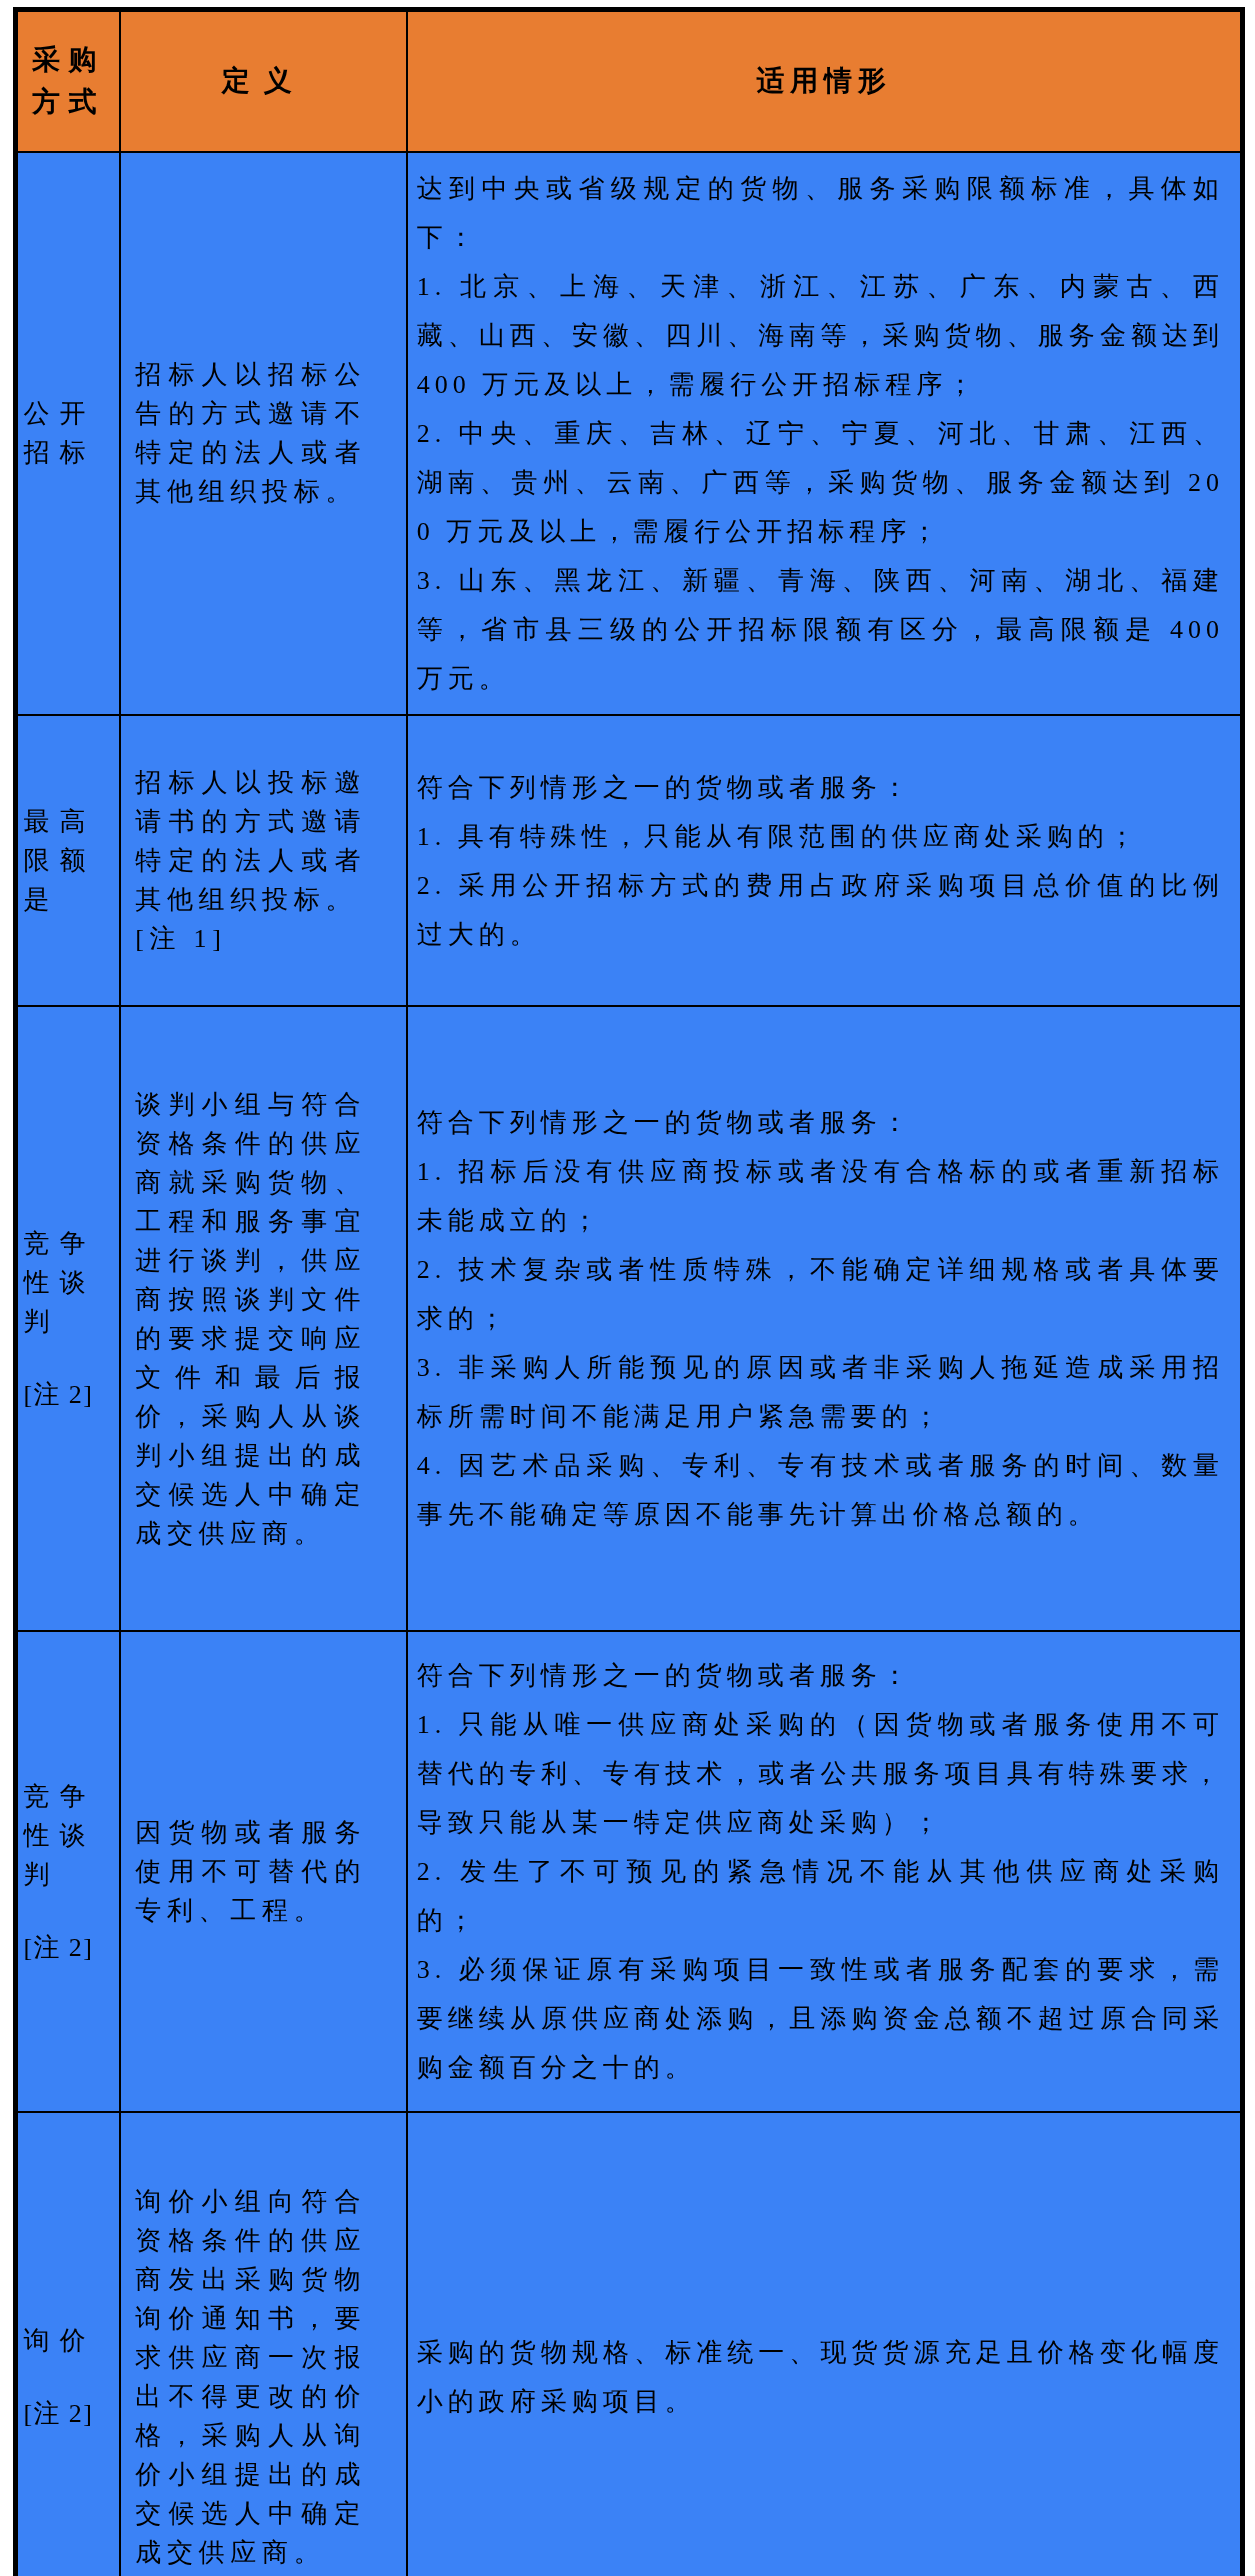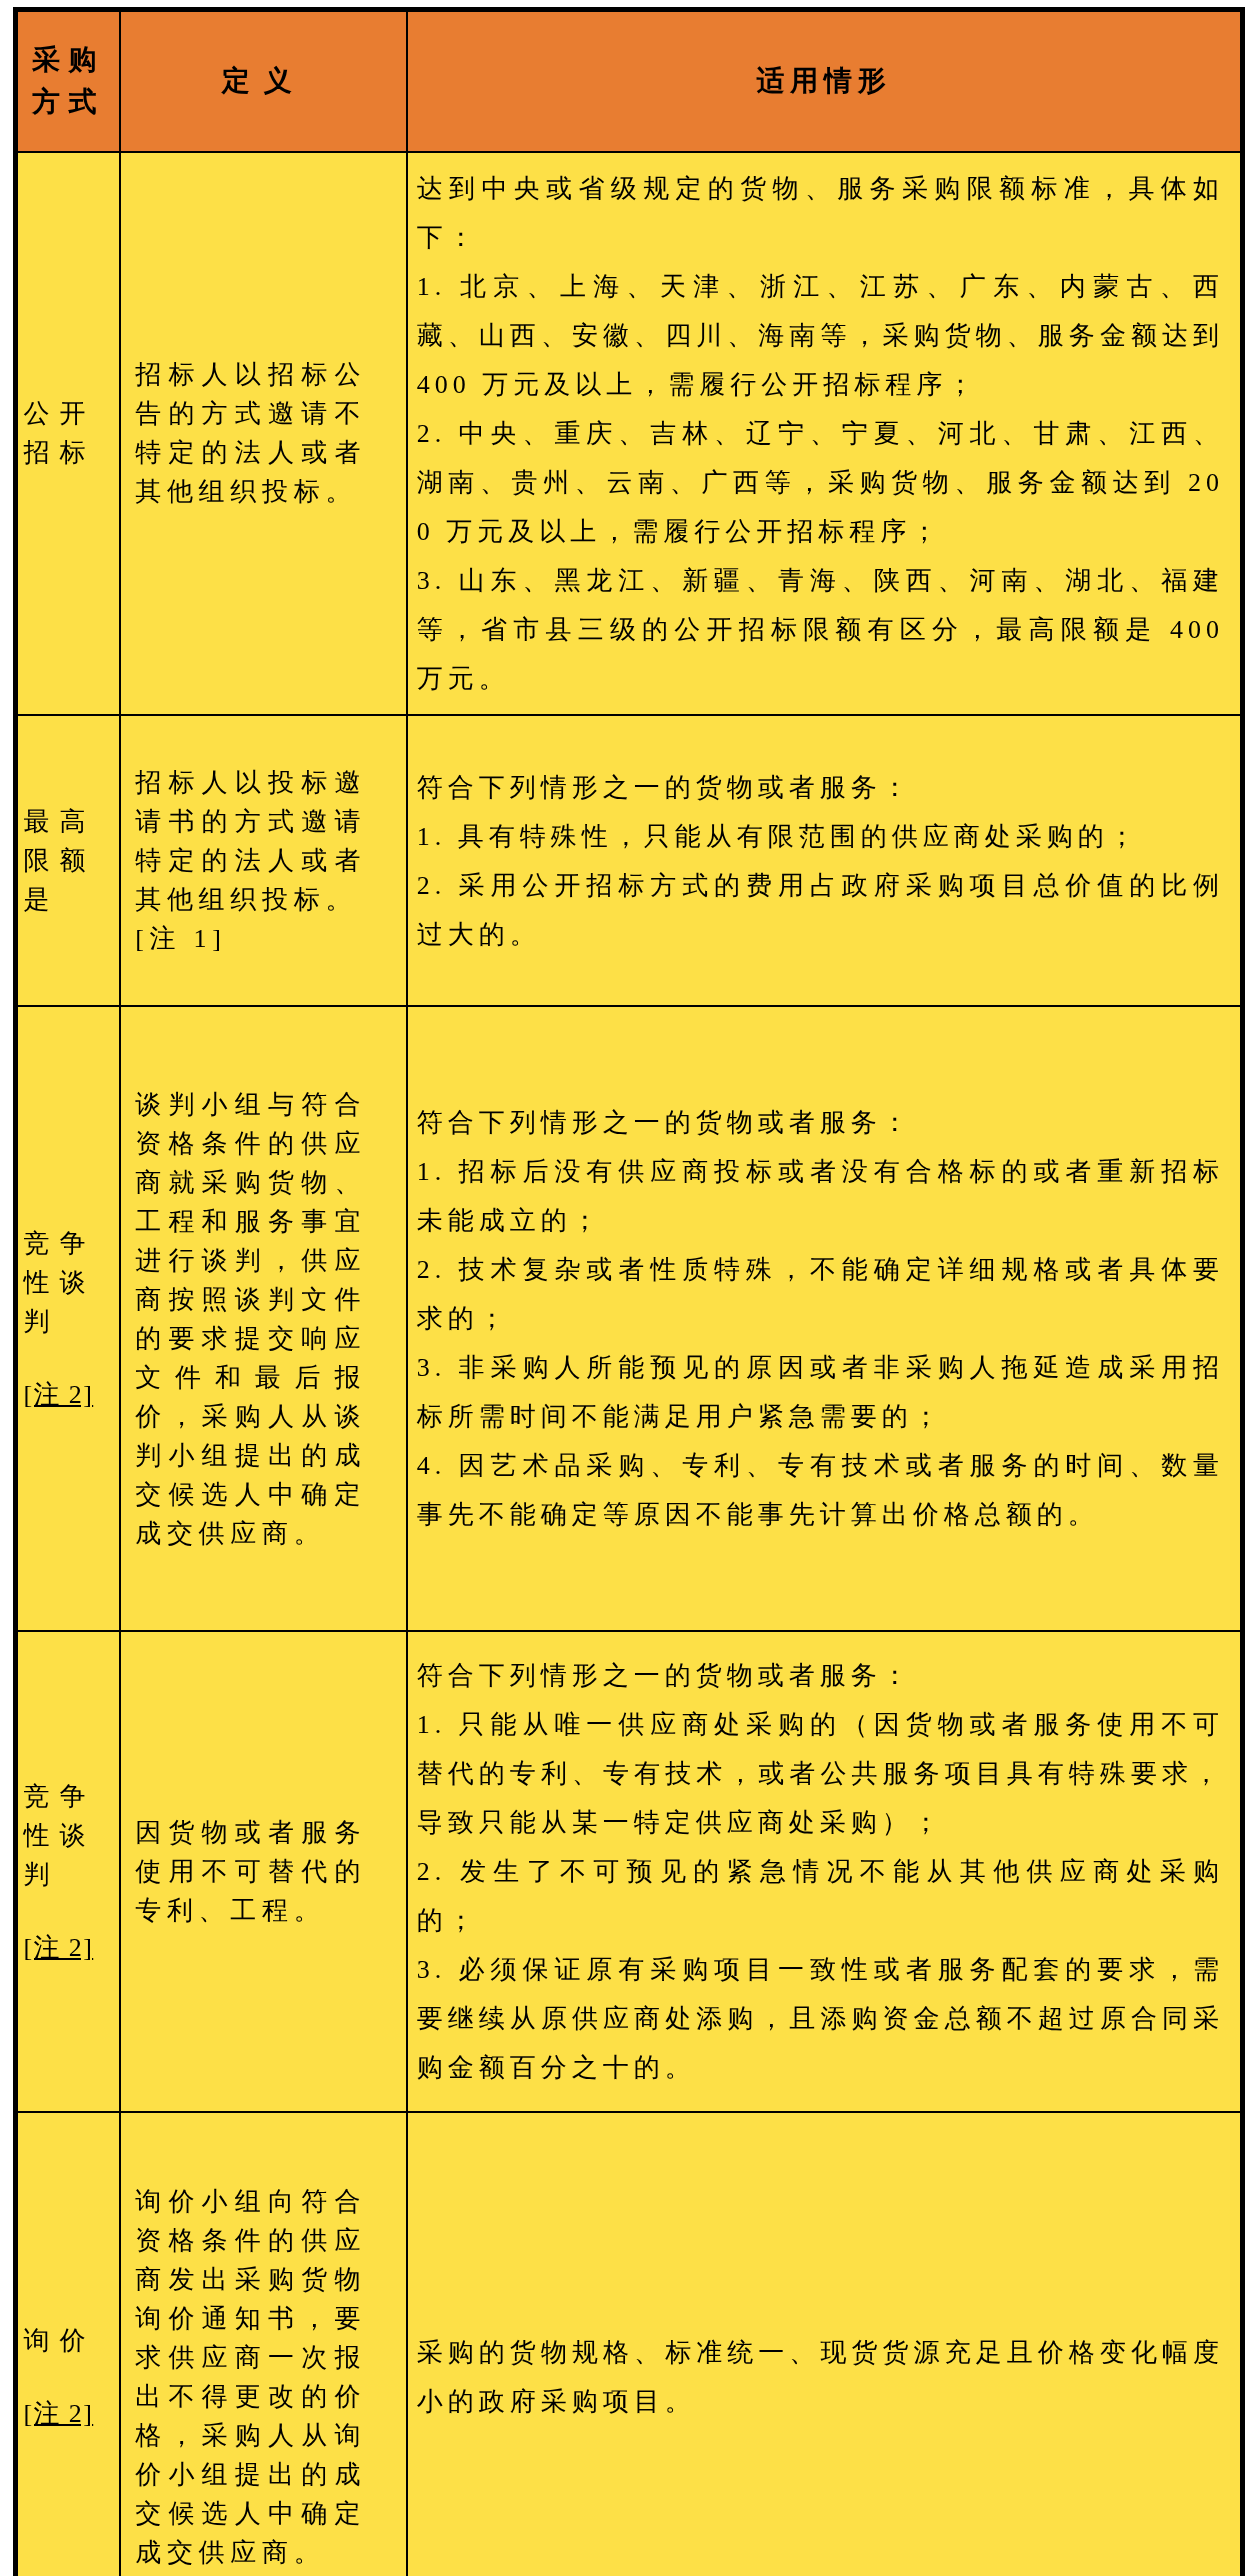--- a/index.html
+++ b/index.html
@@ -27,33 +27,32 @@
     font-weight:700;
     font-size:28px;
     line-height:42px;
     text-align:center;
     vertical-align:middle;
     padding:4.2px 5.7px;
   }
   th.h1{letter-spacing:8.5px;}
   th.h2{letter-spacing:14px;}
   th.h3{letter-spacing:5.7px;}
-  td{vertical-align:middle;background:#fde047;}
+  td{vertical-align:middle;background:#3b82f6;}
   td.name{
     text-align:left;
     font-size:26px;
     line-height:39px;
     letter-spacing:10px;
     padding:7px 5.7px;
   }
   td.name .note{
     margin-top:34px;
     letter-spacing:1.4px;
     white-space:nowrap;
-    text-decoration:underline;
   }
   td.def{
     font-size:26px;
     line-height:39px;
     letter-spacing:5.7px;
     text-align:justify;
     text-justify:inter-character;
     white-space:pre-line;
     word-break:break-all;
     padding:10px 40px 10px 14px;

